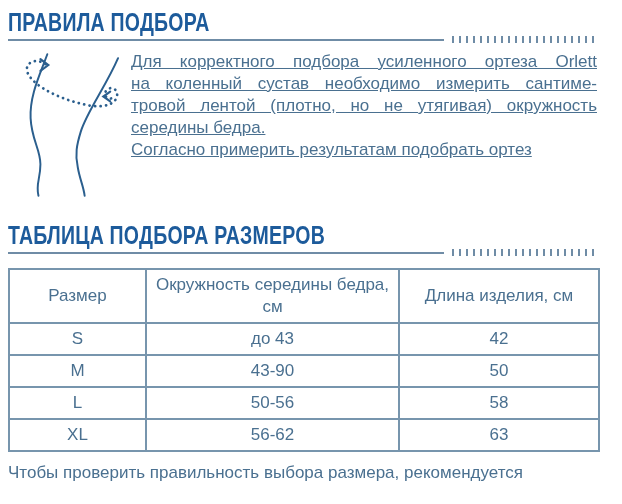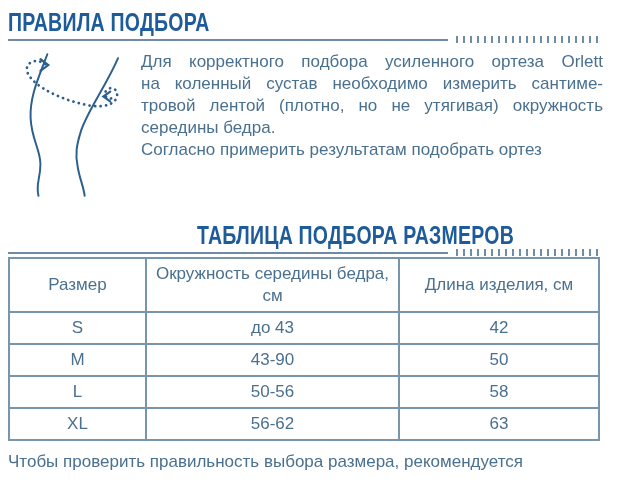--- a/index.html
+++ b/index.html
@@ -1,46 +1,46 @@
 <!DOCTYPE html>
 <html><head>
 <meta charset="utf-8">
 <style>
   html,body { margin:0; padding:0; }
   body {
     width:622px; height:504px; background:#ffffff; overflow:hidden;
     font-family:"Liberation Sans", sans-serif; color:#4a7090;
   }
-  .page { box-sizing:border-box; width:622px; height:408px; padding:6px 19px 0 8px; }
+  .page { box-sizing:border-box; width:622px; height:408px; padding:6px 25px 0 8px; }
 
   
   .section-head { line-height:1; }
   .section-title {
     display:inline-block; font-weight:bold; font-size:25px; color:#1d5b9b;
     transform:scaleX(0.78); transform-origin:left bottom; white-space:nowrap;
     letter-spacing:0.3px; margin-top:4px;
   }
   .head-rule { display:flex; align-items:center; height:9px; }
   .rule-line { width:450px; height:2px; background:#6f8ca6; }
   .rule-ticks {
     width:150px; height:7px; margin-left:8px;
     background:repeating-linear-gradient(90deg,#6f8ca6 0 2px,transparent 2px 7px);
   }
 
   
   .intro { display:flex; margin-top:7px; }
   .diagram { width:113px; height:148px; flex:none; }
-  .intro-text { flex:1; margin-left:20px; font-size:17px; line-height:22px; }
+  .intro-text { flex:1; margin-left:10px; font-size:17px; line-height:22px;text-decoration:underline; }
   .jline { text-align:justify; text-align-last:justify; }
   .para .jline:last-child { text-align-last:left; }
 
-  .head2 { margin-top:20px;text-align:right; }
+  .head2 { margin-top:20px; }
 
   
-  .size-table { border-collapse:collapse; width:590px; margin-top:0; table-layout:fixed; }
+  .size-table { border-collapse:collapse; width:590px; margin-top:11px; table-layout:fixed; }
   .size-table th, .size-table td {
     border:2px solid #7795ad; text-align:center; vertical-align:middle;
     font-weight:normal; font-size:17px; color:#4a7090; padding:0 6px; line-height:22px;
   }
   .size-table thead th { height:52px; }
   .size-table tbody td { height:30px; }
 
   
   .footer { margin-top:10px; font-size:17px; line-height:22px; }
 </style>

